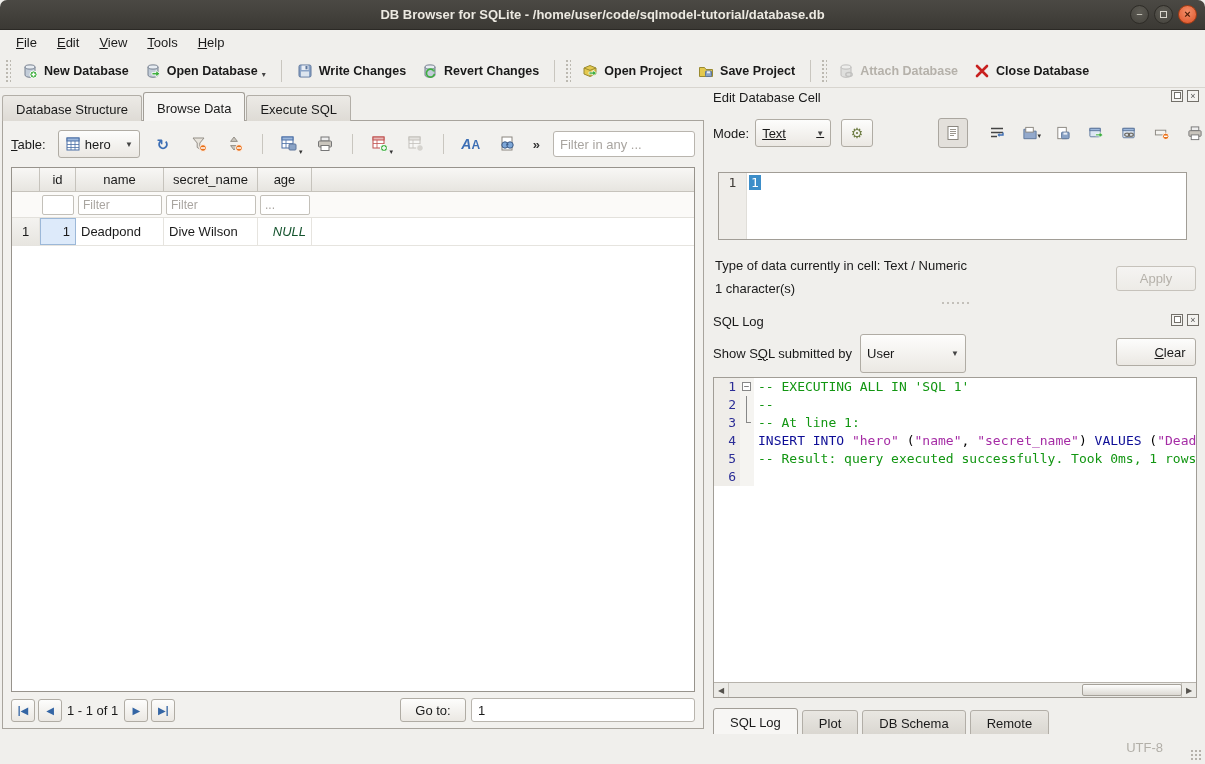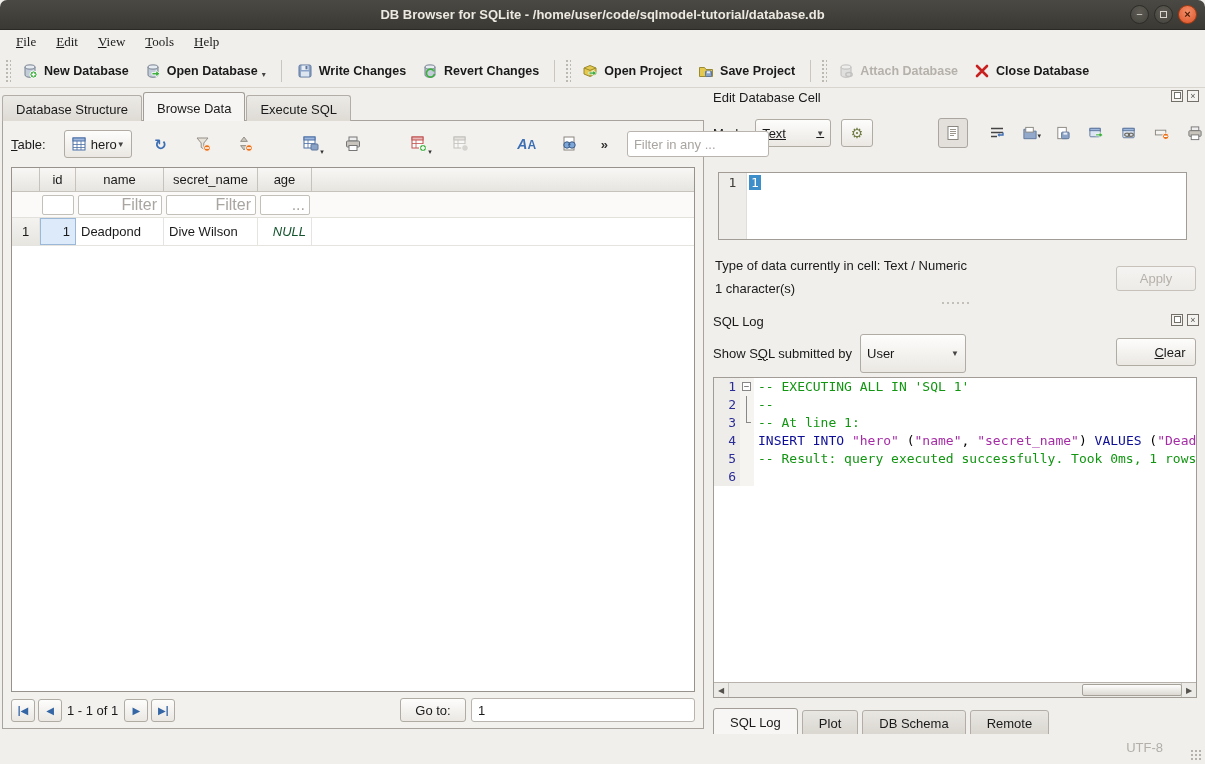--- a/index.html
+++ b/index.html
@@ -17,21 +17,21 @@
   .win-controls { position:absolute; right:8px; top:5px; display:flex; gap:5px; }
   .wbtn { width:19px; height:19px; border-radius:50%; display:flex; align-items:center;
     justify-content:center; font-size:11px; line-height:1; cursor:default;
     background:radial-gradient(circle at 50% 35%, #5d5b54, #44423c); border:1px solid #2e2c27;
     color:#d9d6cd; }
   .wbtn.close { background:radial-gradient(circle at 50% 35%, #f3906b, #dd5126); border:1px solid #a43c14; color:#4e1d07; font-weight:bold; }
   .wbtn .sq { width:7px; height:7px; border:1.5px solid #d9d6cd; }
 
   
   .menubar { position:absolute; top:30px; left:0; right:0; height:24px; display:flex;
-    align-items:center; padding-left:6px; background:#f0efec;font-family:Liberation Serif, serif; }
+    align-items:center; padding-left:6px; background:#f0efec; }
   .menu-item { display:inline-block; padding:3px 10px; cursor:default; }
   .menu-item::first-letter { text-decoration:underline; }
 
   
   .toolbar { position:absolute; top:54px; left:0; right:0; height:34px; display:flex;
     align-items:center; background:#f0efec; border-bottom:1px solid #d8d5cf; padding:0 2px; }
   .tb-handle { width:6px; height:24px; margin:0 3px;
     background-image:radial-gradient(#bcb9b1 1px, transparent 1.2px); background-size:4px 4px; }
   .tb-sep { width:1px; height:22px; background:#c9c6bf; margin:0 7px; }
   .tb-btn { display:flex; align-items:center; gap:6px; padding:5px 8px; font-weight:bold;
@@ -58,21 +58,21 @@
   .tab-strip { position:absolute; top:92px; left:2px; height:29px; display:flex; align-items:flex-end; z-index:3; }
   .tab { padding:6px 13px 6px; border:1px solid #b2aea7; background:linear-gradient(#eceae6,#dedbd5);
     margin-right:1px; border-bottom:none; border-radius:3px 3px 0 0; cursor:default; height:26px; }
   .tab.active { background:#f6f5f3; border-color:#a29e97; height:29px; padding-top:8px;
     position:relative; z-index:4; }
 
   .left-frame { position:absolute; top:120px; left:2px; width:702px; height:609px;
     border:1px solid #a8a49d; background:#f2f1ee; z-index:2; }
 
   .browse-toolbar { position:absolute; top:8px; left:8px; right:8px; height:30px;
-    display:flex; align-items:center; gap:16px; }
+    display:flex; align-items:center; gap:10px; }
   .tbl-label { display:inline-block; margin-right:2px; }
   .tbl-label::first-letter { text-decoration:underline; }
   .bt-sep { width:1px; height:20px; background:#c9c6bf; margin:0 4px; }
   .mini-icon-btn { width:26px; height:26px; display:flex; align-items:center; justify-content:center;
     border-radius:3px; cursor:default; position:relative; flex:none; }
   .mini-caret { position:absolute; right:0px; bottom:1px; font-size:7px; color:#333; }
   .chev { font-weight:bold; color:#333; padding:0 3px; }
 
   
   .grid { position:absolute; top:46px; left:8px; right:8px; bottom:36px; background:#fff;
@@ -81,21 +81,21 @@
   .g-row { display:flex; }
   .g-h { background:linear-gradient(#f8f7f5,#e7e5e0); border-bottom:1px solid #c6c3bc;
     height:24px; font-size:13px; }
   .g-h .cell { display:flex; align-items:center; justify-content:center;
     border-right:1px solid #c6c3bc; }
   .c-corner{ width:28px; } .c-id{ width:36px; } .c-name{ width:88px; } .c-secret{ width:94px; }
   .c-age{ width:54px; } .c-fill{ flex:1; border-right:none !important; }
   .g-f { height:26px; align-items:center; background:#fbfaf8; border-bottom:1px solid #e3e1dc; }
   .g-f .cell { padding:0 2px; }
   .g-f input { width:100%; height:20px; border:1px solid #c3c0b9; border-radius:2px;
-    font-size:16px; padding:0 4px; color:#1a1a1a; outline:none; background:#fff;text-align:right; }
+    font-size:12px; padding:0 4px; color:#1a1a1a; outline:none; background:#fff; }
   .g-f input::placeholder { color:#a9a5a0; }
   .g-d { height:28px; align-items:center; border-bottom:1px solid #e6e4df; font-size:13px; }
   .g-d .cell { height:100%; display:flex; align-items:center; padding:0 5px;
     border-right:1px solid #e6e4df; }
   .rowhdr { background:linear-gradient(#f4f3f0,#e7e5e0); border-right:1px solid #c6c3bc;
     justify-content:center !important; padding:0 !important; }
   .cell.sel { background:#ddeafa; border:1px solid #9cb8d8 !important; justify-content:flex-end; }
   .null { color:#14532d; font-style:italic; justify-content:flex-end !important; }
 
   

